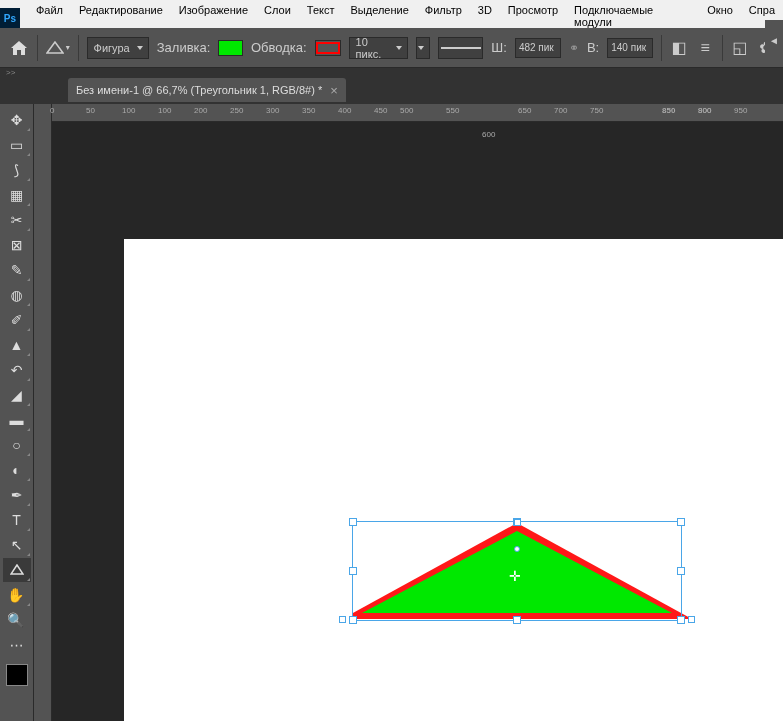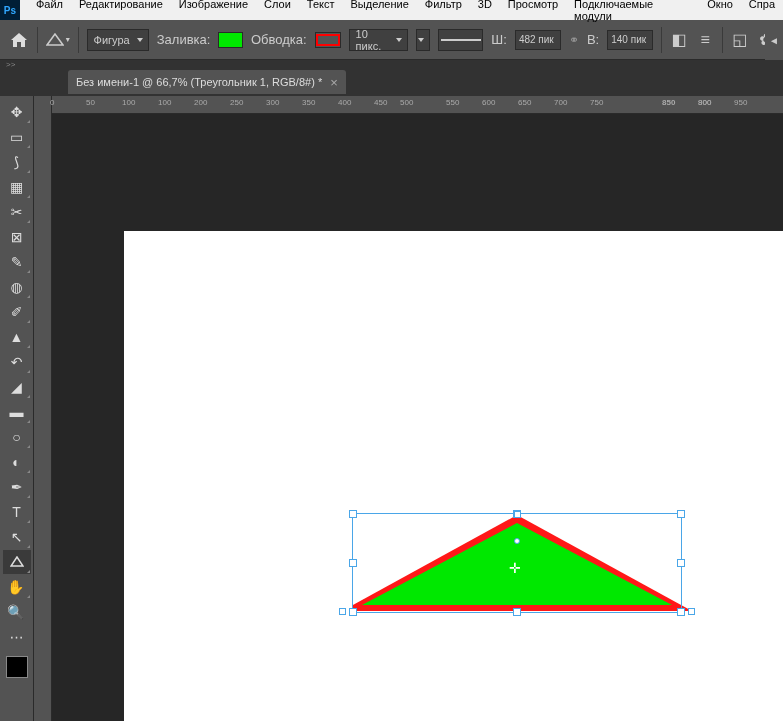--- a/index.html
+++ b/index.html
@@ -1,17 +1,17 @@
 <!DOCTYPE html>
 <html><head>
 <meta charset="utf-8">
 <style>
 *{margin:0;padding:0;box-sizing:border-box;font-family:Arial,sans-serif;user-select:none}
 body{background:#323232;width:783px;height:721px;overflow:hidden;position:relative}
-.menubar{height:20px;background:#f0f0f0;display:flex;align-items:center;font-size:11px;color:#000}
+.menubar{height:28px;background:#f0f0f0;display:flex;align-items:flex-end;font-size:11px;color:#000}
 .ps-logo{width:20px;height:20px;background:#001e36;color:#31a8ff;display:flex;align-items:center;justify-content:center;font-weight:bold;font-size:10px;margin-right:8px}
 .menu-item{padding:0 8px;cursor:pointer}
 .optbar{height:40px;background:#535353;display:flex;align-items:center;padding:0 8px;gap:8px;border-bottom:1px solid #2a2a2a}
 .home-btn{width:28px;height:28px;display:flex;align-items:center;justify-content:center;cursor:pointer}
 .tri-ico{width:28px;height:28px;display:flex;align-items:center;justify-content:center;color:#ccc;cursor:pointer}
 .divider{width:1px;height:26px;background:#3a3a3a}
 .dropdown{height:22px;background:#404040;border:1px solid #2a2a2a;color:#ccc;font-size:11px;padding:0 18px 0 6px;position:relative;display:flex;align-items:center;cursor:pointer}
 .dropdown::after{content:'';position:absolute;right:5px;top:8px;border-left:3px solid transparent;border-right:3px solid transparent;border-top:4px solid #ccc}
 .lbl{color:#ccc;font-size:13px}
 .swatch{width:32px;height:16px;border:1px solid #2a2a2a;cursor:pointer}
@@ -157,21 +157,21 @@
         <span class="rtick-h" style="left: 70px;">100</span>
         <span class="rtick-h" style="left: 106px;">100</span>
         <span class="rtick-h" style="left: 142px;">200</span>
         <span class="rtick-h" style="left: 178px;">250</span>
         <span class="rtick-h" style="left: 214px;">300</span>
         <span class="rtick-h" style="left: 250px;">350</span>
         <span class="rtick-h" style="left: 286px;">400</span>
         <span class="rtick-h" style="left: 322px;">450</span>
         <span class="rtick-h" style="left: 348px;">500</span>
         <span class="rtick-h" style="left: 394px;">550</span>
-        <span class="rtick-h" style="left: 430px;">600</span>
+        <span class="rtick-h" style="left: 430px; margin-top: 24px;">600</span>
         <span class="rtick-h" style="left: 466px;">650</span>
         <span class="rtick-h" style="left: 502px;">700</span>
         <span class="rtick-h" style="left: 538px;">750</span>
         <span class="rtick-h" style="left: 602px; margin-left: 44px;">800</span>
         <span class="rtick-h" style="left: 610px; font-weight: bold;">850</span>
         <span class="rtick-h" style="left: 646px;">900</span>
         <span class="rtick-h" style="left: 682px;">950</span>
       </div>
     <div class="canvas"></div>
 

